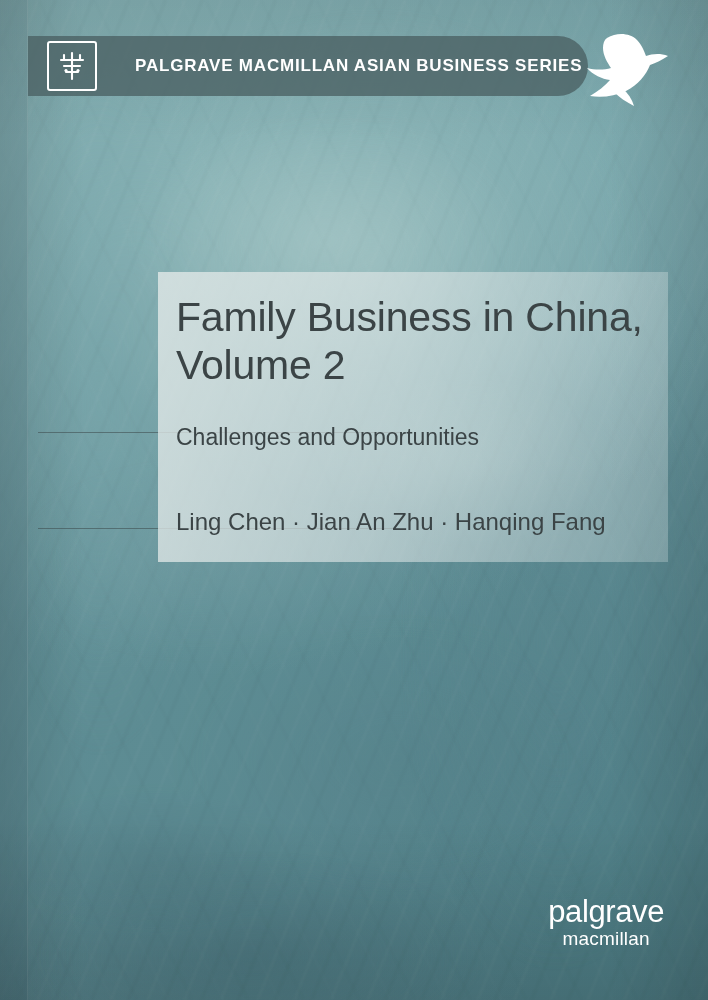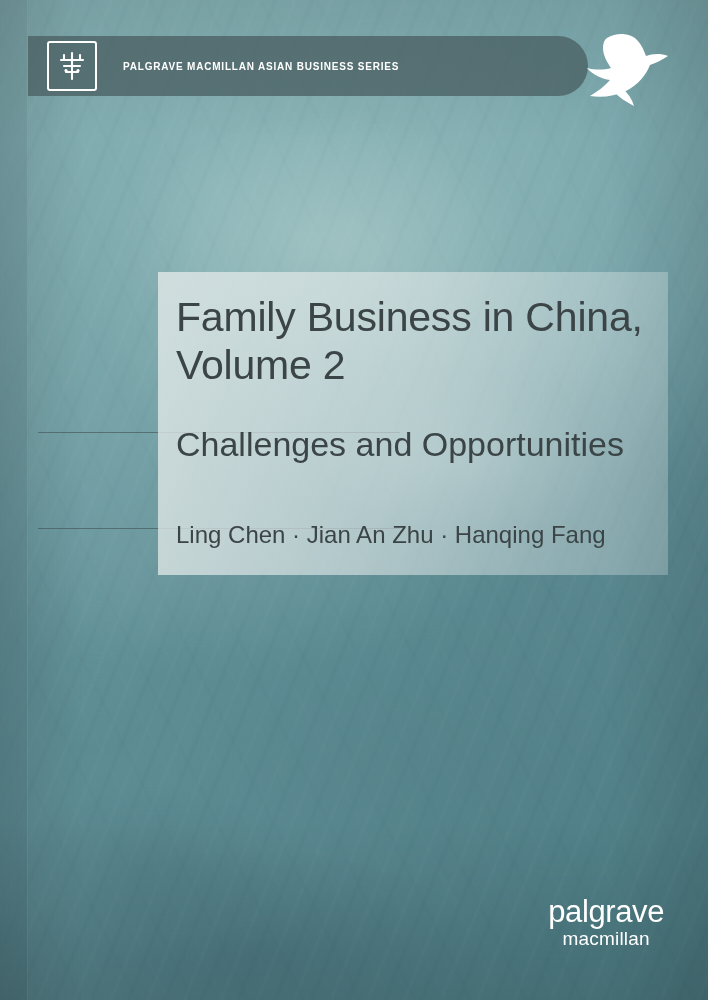--- a/index.html
+++ b/index.html
@@ -116,23 +116,23 @@
     border: 2px solid #ffffff;
     border-radius: 3px;
     position: relative;
     flex: 0 0 auto;
     display: flex;
     align-items: center;
     justify-content: center;
   }
   .series-logo svg { display: block; }
   .series-title {
-    margin-left: 26px;
+    margin-left: 38px;
     color: #ffffff;
-    font-size: 10px;
+    font-size: 17px;
     font-weight: bold;
     letter-spacing: 0.8px;
     white-space: nowrap;
   }
 
   
   .dove {
     position: absolute;
     right: 36px;
     top: 30px;
@@ -163,21 +163,21 @@
     margin: 0 17px 0 18px;
     color: #3b4446;
     font-size: 41px;
     line-height: 1.17;
     font-weight: normal;
     letter-spacing: -0.2px;
   }
   .subtitle {
     margin: 34px 20px 0 18px;
     color: #3b4446;
-    font-size: 34px;
+    font-size: 23px;
     font-weight: normal;
     line-height: 1.2;
   }
   .authors {
     margin: 56px 20px 0 18px;
     color: #3b4446;
     font-size: 24px;
     font-weight: normal;
   }
 

